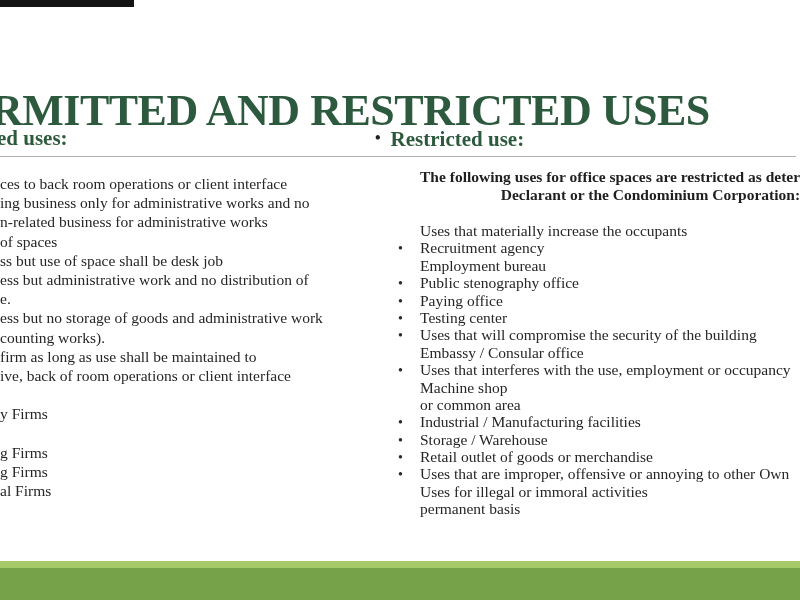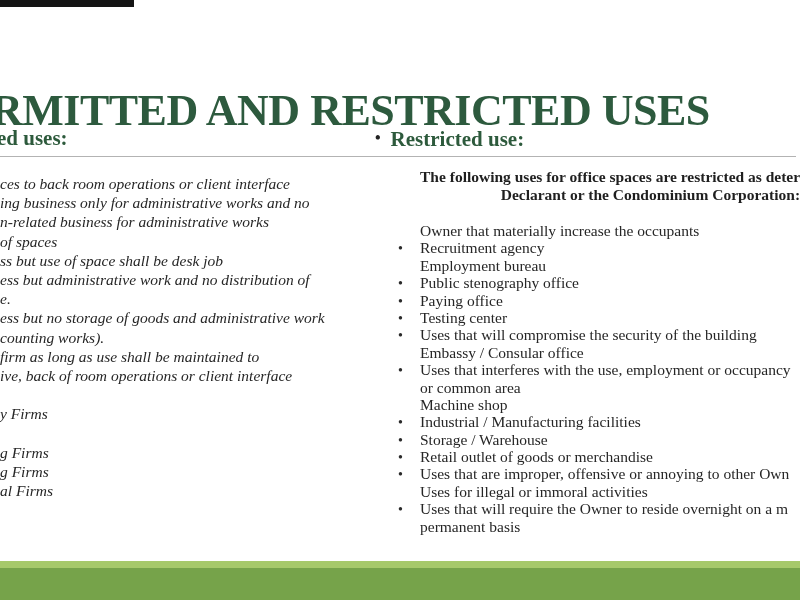--- a/index.html
+++ b/index.html
@@ -59,21 +59,21 @@
     position: absolute; left: 398px; top: 222px;
     font-size: 15.5px; color: #262626;
     line-height: 17.4px;
   }
   .rrow { white-space: nowrap; height: 17.4px; }
   .rrow .bul {
     display: inline-block; width: 22px;
     font-size: 14px; color: #2a2a2a;
   }
   .rrow .txt { white-space: nowrap; }
-  .lline { height: 19.2px; font-style: italic; }
+  .lline { height: 19.2px; }
   .footer-strip-light {
     position: absolute; left: 0; top: 561px;
     width: 800px; height: 7px;
   }
   .footer-band {
     position: absolute; left: 0; top: 568px;
     width: 800px; height: 32px;
   }
 </style>
 </head>
@@ -110,34 +110,33 @@
     <div class="lline">g Firms</div>
     <div class="lline">al Firms</div>
   </div>
 
 <div class="right-intro">
   <div>The following uses for office spaces are restricted as deter</div>
   <div>Declarant or the Condominium Corporation:</div>
 </div>
 
 <div class="right-list">
-    <div class="rrow"><span class="bul"></span><span class="txt">Owner that materially increase the occupants</span></div>
+    <div class="rrow"><span class="bul"></span><span class="txt">Uses that materially increase the occupants</span></div>
     <div class="rrow"><span class="bul">•</span><span class="txt">Recruitment agency</span></div>
     <div class="rrow"><span class="bul"></span><span class="txt">Employment bureau</span></div>
     <div class="rrow"><span class="bul">•</span><span class="txt">Public stenography office</span></div>
     <div class="rrow"><span class="bul">•</span><span class="txt">Paying office</span></div>
     <div class="rrow"><span class="bul">•</span><span class="txt">Testing center</span></div>
     <div class="rrow"><span class="bul">•</span><span class="txt">Uses that will compromise the security of the building</span></div>
     <div class="rrow"><span class="bul"></span><span class="txt">Embassy / Consular office</span></div>
     <div class="rrow"><span class="bul">•</span><span class="txt">Uses that interferes with the use, employment or occupancy</span></div>
+    <div class="rrow"><span class="bul"></span><span class="txt">Machine shop</span></div>
     <div class="rrow"><span class="bul"></span><span class="txt">or common area</span></div>
-    <div class="rrow"><span class="bul"></span><span class="txt">Machine shop</span></div>
     <div class="rrow"><span class="bul">•</span><span class="txt">Industrial / Manufacturing facilities</span></div>
     <div class="rrow"><span class="bul">•</span><span class="txt">Storage / Warehouse</span></div>
     <div class="rrow"><span class="bul">•</span><span class="txt">Retail outlet of goods or merchandise</span></div>
     <div class="rrow"><span class="bul">•</span><span class="txt">Uses that are improper, offensive or annoying to other Own</span></div>
     <div class="rrow"><span class="bul"></span><span class="txt">Uses for illegal or immoral activities</span></div>
-    <div class="rrow"><span class="bul">•</span><span class="txt">Uses that will require the Owner to reside overnight on a m</span></div>
     <div class="rrow"><span class="bul"></span><span class="txt">permanent basis</span></div>
   </div>
 
 <div class="footer-strip-light" style="background: rgb(166, 201, 106);"></div>
 <div class="footer-band" style="background: rgb(118, 163, 74);"></div>
 
 </body></html>

